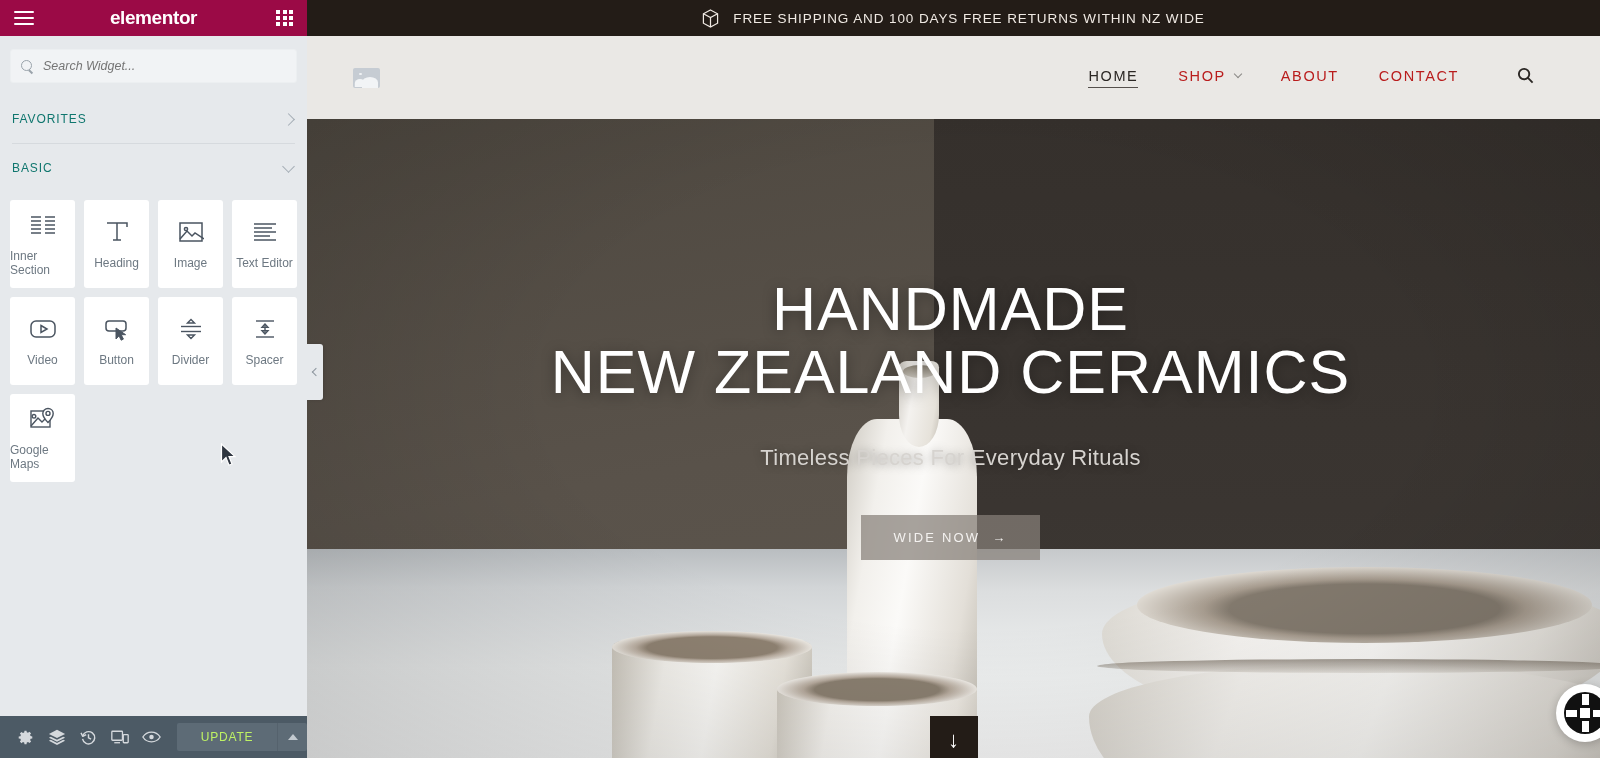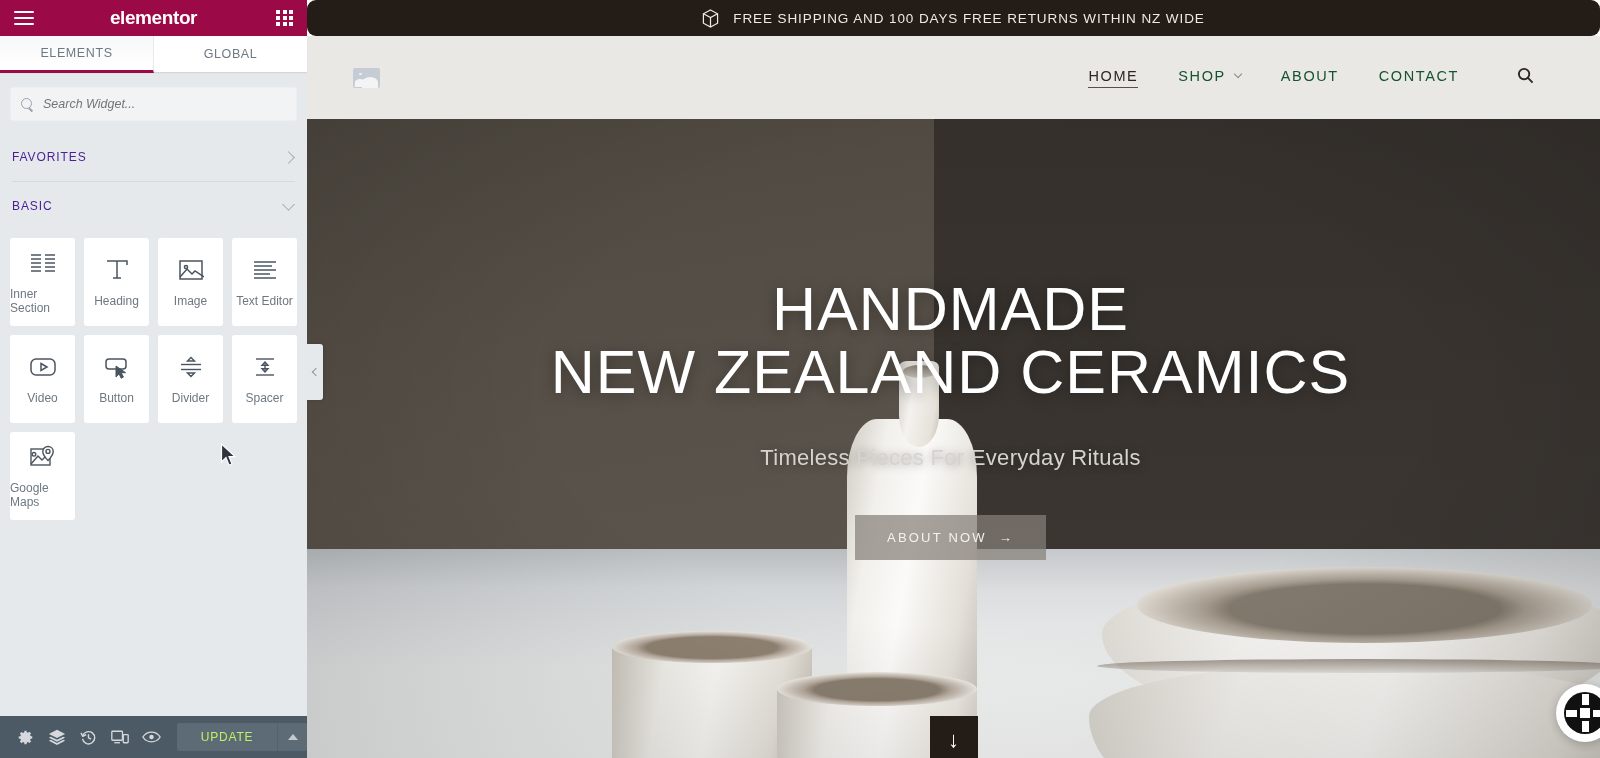--- a/index.html
+++ b/index.html
@@ -66,21 +66,21 @@
     border:1.6px solid #9aa3ab; border-radius:50%; }
   .mag::after { content:""; position:absolute; top:9px; left:8.4px; width:5px; height:1.6px;
     background:#9aa3ab; transform:rotate(45deg); transform-origin:left center; }
 
   .panel-scroll { flex: 1; overflow: hidden; background: #e6e9ec; }
 
   .cat-row {
     height: 48px; display: flex; align-items: center; justify-content: space-between;
     padding: 0 14px 0 12px; cursor: pointer;
   }
-  .cat-row .cat-label { font-size: 12px; letter-spacing: .9px; color: #4c1d95; }
+  .cat-row .cat-label { font-size: 12px; letter-spacing: .9px; color: #0f766e; }
   .chev { width: 9px; height: 9px; border-right: 1.8px solid #a4adb5; border-bottom: 1.8px solid #a4adb5; }
   .chev.right { transform: rotate(-45deg); }
   .chev.down { transform: rotate(45deg); margin-top: -4px; }
   .cat-sep { height: 1px; background: #d6dade; margin: 0 12px; }
 
   .widget-grid {
     display: grid; grid-template-columns: 1fr 1fr 1fr 1fr; gap: 9px;
     padding: 8px 10px 0 10px;
   }
   .widget {
@@ -126,41 +126,41 @@
     width: 6px; height: 6px; border-left: 1.6px solid #8c959d; border-bottom: 1.6px solid #8c959d;
     transform: rotate(45deg); margin-left: 2px;
   }
 
   
   #canvas { position: relative; width: 1293px; height: 758px; overflow: hidden; background: #fff; }
 
   .announce {
     height: 36px; background: #231c17; color: #efe9e3;
     display: flex; align-items: center; justify-content: center; gap: 14px;
-    font-size: 13.5px; letter-spacing: .9px; border-radius: 9px;
+    font-size: 13.5px; letter-spacing: .9px;
   }
   .announce .box-ic { display:flex; align-items:center; }
 
   .site-header {
     height: 83px; background: #eae8e5; display: flex; align-items: center;
     padding: 0 66px 0 46px; justify-content: space-between;
   }
   .logo-ph {
     width: 27px; height: 20px; background: #c6ccd3; border-radius: 2px;
     position: relative; overflow: hidden;
   }
   .logo-ph::before { content:""; position:absolute; left:3px; top:11px; width:8px;height:8px;
     background:#f2f4f6; border-radius:50% 50% 0 0; transform: scaleX(1.3); }
   .logo-ph::after { content:""; position:absolute; right:2px; bottom:0; width:16px;height:11px;
     background:#f2f4f6; border-radius:60% 60% 0 0; }
   .logo-dot { position:absolute; left:6px; top:5px; width:2.6px;height:2.6px;background:#eef1f3;border-radius:50%; z-index:2;}
 
   .nav { display: flex; align-items: center; gap: 40px; }
   .nav-item {
-    font-size: 14.5px; letter-spacing: 1.6px; color: #14532d; cursor: pointer;
+    font-size: 14.5px; letter-spacing: 1.6px; color: #b91c1c; cursor: pointer;
     display: flex; align-items: center; gap: 9px; padding-bottom: 3px;
   }
   .nav-item.active { color: #2b2724; border-bottom: 1px solid #55504c; }
   .nav-caret { width:6px;height:6px;border-right:1.4px solid #8a8885;border-bottom:1.4px solid #8a8885;
                transform:rotate(45deg); margin-top:-4px; }
   .nav-search { margin-left: 18px; cursor: pointer; }
 
   
   .hero { position: relative; height: 645px; overflow: hidden; background: #3c362f; }
   .hero-bg { position: absolute; inset: 0; }
@@ -315,24 +315,20 @@
           <span></span>
           <span></span>
           <span></span>
         <span></span>
           <span></span>
           <span></span>
           <span></span>
       </div>
     </div>
 
-    <div class="panel-tabs">
-      <div class="panel-tab active">ELEMENTS</div>
-      <div class="panel-tab">GLOBAL</div>
-    </div>
 
     <div class="panel-search-wrap">
       <div class="panel-search">
         <span class="mag"></span>
         <input type="text" placeholder="Search Widget..." style="">
       </div>
     </div>
 
     <div class="panel-scroll">
 
@@ -568,21 +564,21 @@
         <div class="hero-vignette"></div>
       </div>
 
       <div class="hero-content">
         <h1 class="hero-h1">
           <span>HANDMADE</span>
           <span class="l2">NEW ZEALAND CERAMICS</span>
         </h1>
         <p class="hero-sub">Timeless Pieces For Everyday Rituals</p>
         <button class="hero-cta">
-          <span>ABOUT NOW</span>
+          <span>WIDE NOW</span>
           <span>→</span>
         </button>
       </div>
 
       <div class="scroll-down">
         <span class="arrow-dn">↓</span>
       </div>
 
       <div class="floating-widget">
         <span class="fw-core">

